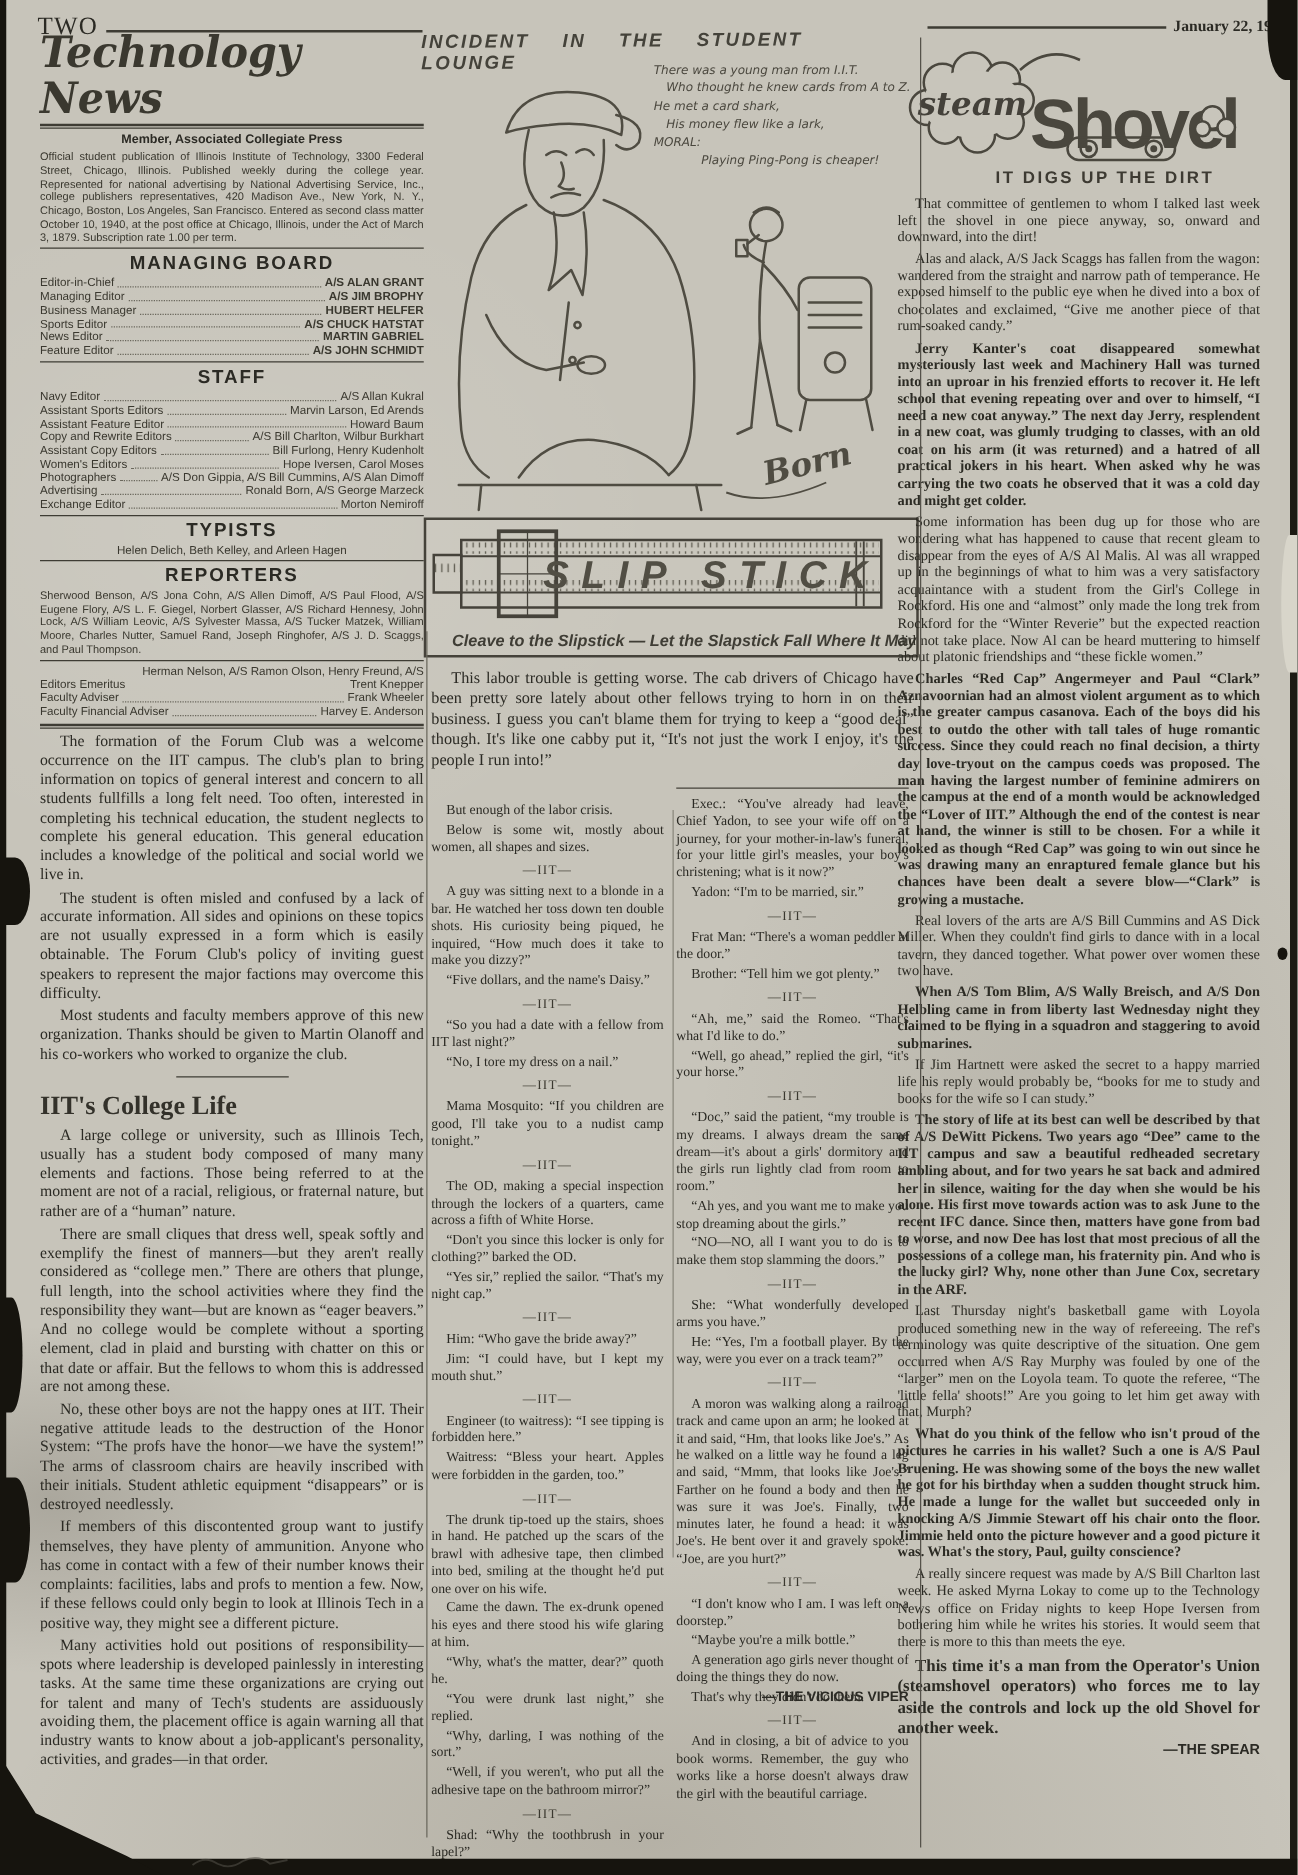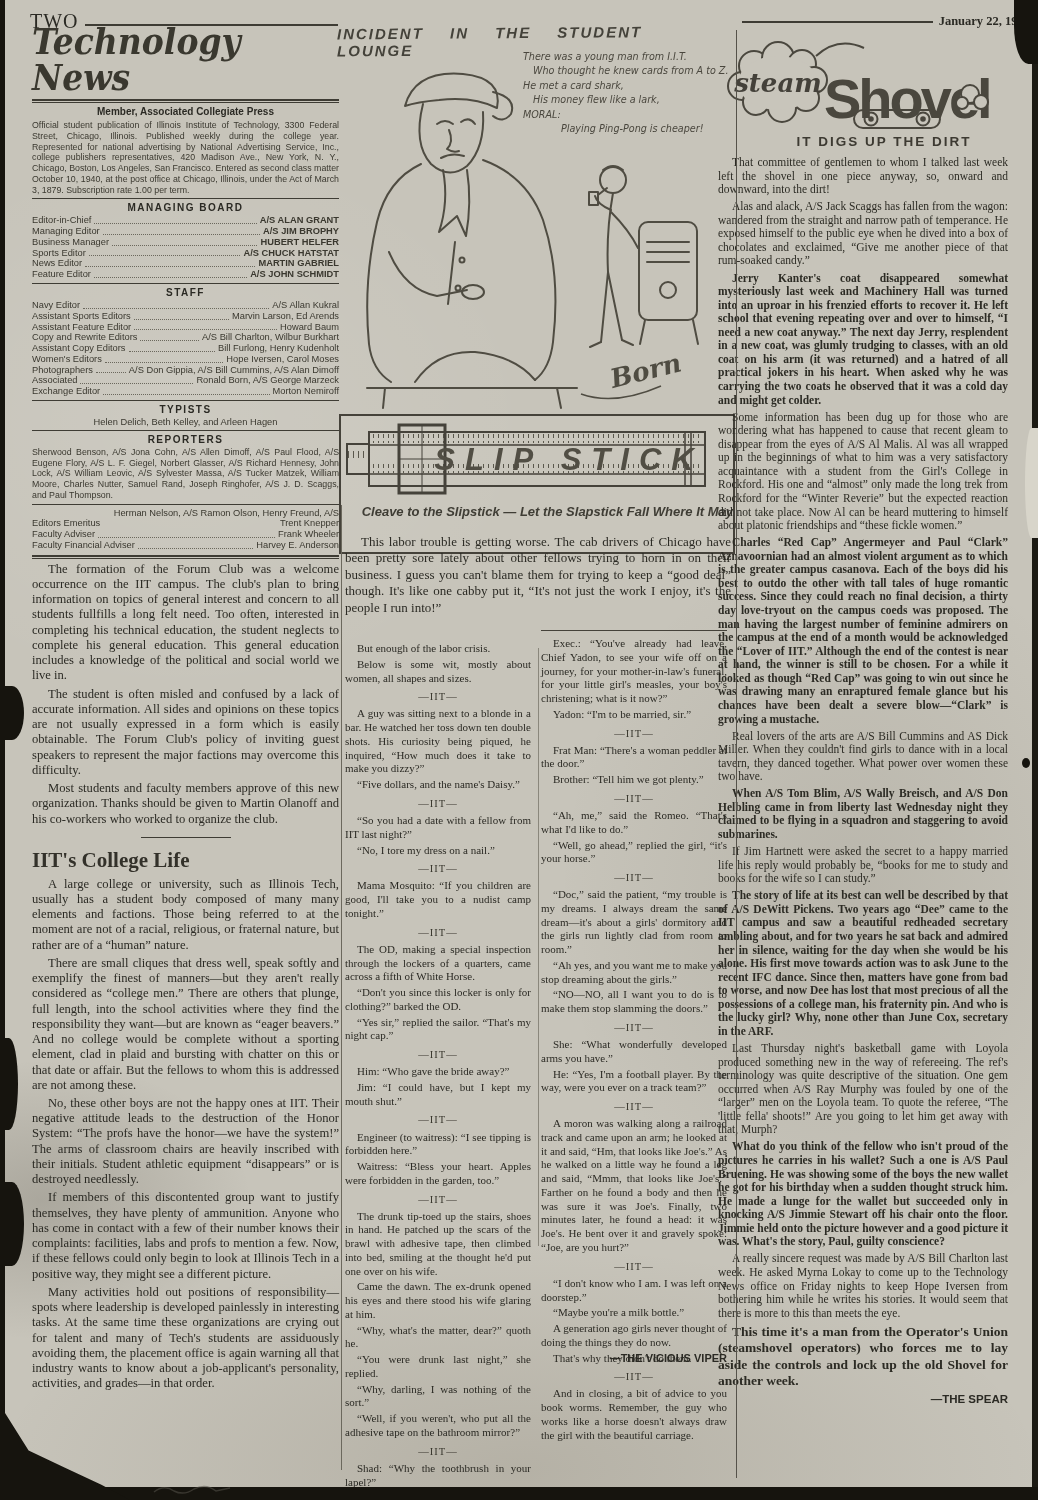--- a/index.html
+++ b/index.html
@@ -23,42 +23,42 @@
   .hdr-right .hrule{margin-right:6px;}
 
   
   .left-col{position:absolute;left:32px;top:26px;width:307px;}
   .np-title{font-style:italic;font-weight:bold;font-size:33px;letter-spacing:0px;line-height:1.05;
     font-family:"DejaVu Serif", serif;color:#3a382f;transform:scaleY(1.05);}
   .dblrule{border-top:2px solid #3e3c34;border-bottom:1px solid #3e3c34;height:4px;margin:4px 0 3px;}
   .rule1{border-top:1.5px solid #3e3c34;margin:3px 0;}
   .member{font-family:"Liberation Sans", sans-serif;font-weight:bold;font-size:10px;text-align:center;margin:2px 0 3px;}
   .pubinfo{font-family:"Liberation Sans", sans-serif;font-size:8.8px;line-height:1.22;text-align:justify;color:#3a382f;}
-  .sect-head{font-family:"Liberation Sans", sans-serif;font-weight:bold;font-size:10px;text-align:center;letter-spacing:1.5px;margin:3px 0 2px;}
+  .sect-head{font-family:"Liberation Sans", sans-serif;font-weight:bold;font-size:15px;text-align:center;letter-spacing:1.5px;margin:3px 0 2px;}
   .mrow{display:flex;font-family:"Liberation Sans", sans-serif;font-size:9.3px;line-height:1.16;align-items:flex-end;color:#3a382f;}
   .mrow .role{white-space:nowrap;}
   .mrow .lead{flex:1;border-bottom:1px dotted #6b685d;margin:0 3px 2px;}
   .mrow .name{white-space:nowrap;text-align:right;}
   .mb .name{font-weight:bold;}
   .mrow.wrap .name{white-space:normal;}
   .names-line{font-family:"Liberation Sans", sans-serif;font-size:9.3px;text-align:center;color:#3a382f;}
   .article h2{font-size:21px;margin:10px 0 4px;font-weight:bold;color:#33312a;}
   .article p{font-size:12.6px;line-height:1.21;text-align:justify;text-indent:16px;margin:0 0 3px;}
   .art-div{width:90px;border-top:1.5px solid #3e3c34;margin:10px auto 2px;}
 
   
   .middle{position:absolute;left:345px;top:0;width:388px;height:1500px;}
   .cartoon-title{position:absolute;left:-8px;top:24px;width:400px;font-family:"Liberation Sans", sans-serif;
     font-style:italic;font-weight:bold;font-size:15px;letter-spacing:2px;word-spacing:20px;color:#44423a;transform:rotate(-0.4deg);}
   .limerick{position:absolute;left:178px;top:50px;width:212px;font-family:"DejaVu Sans", sans-serif;
     font-style:italic;font-size:9.6px;line-height:1.5;color:#4a473e;}
   .limerick .in1{padding-left:10px;}
   .limerick .in2{padding-left:38px;}
   .cartoon-art{position:absolute;left:0px;top:50px;}
-  .banner{position:absolute;left:-6px;top:414px;width:396px;height:140px;border:2px solid #45423a;padding-top:4px;background:rgba(255,255,255,0.04);}
+  .banner{position:absolute;left:-6px;top:414px;width:396px;height:112px;border:2px solid #45423a;padding-top:4px;background:rgba(255,255,255,0.04);}
   .banner-tag{font-family:"Liberation Sans", sans-serif;font-weight:bold;font-style:italic;font-size:13px;text-align:right;color:#3f3d35;margin-top:2px;}
   .ss-intro{position:absolute;left:0;top:534px;width:386px;font-size:13px;line-height:1.26;text-align:justify;text-indent:16px;}
   .jcol{position:absolute;width:186px;font-size:11px;line-height:1.25;}
   .jcol p{margin:0 0 2px;text-indent:12px;text-align:justify;}
   .jcol p.iit-div{text-align:center;text-indent:0;font-size:10.5px;letter-spacing:1px;margin:5px 0 4px;color:#3a382f;}
   .ss-left{left:0;top:642px;}
   .ss-right{left:196px;top:630px;border-top:1.5px solid #45423a;padding-top:6px;}
   .viper-sig{text-align:right;font-weight:bold;font-size:11px;margin-top:4px;font-family:"Liberation Sans", sans-serif;}
 
   
@@ -175,21 +175,21 @@
           <span class="role">Women's Editors</span>
           <span class="lead"></span>
           <span class="name">Hope Iversen, Carol Moses</span>
         </div>
       <div class="mrow">
           <span class="role">Photographers</span>
           <span class="lead"></span>
           <span class="name">A/S Don Gippia, A/S Bill Cummins, A/S Alan Dimoff</span>
         </div>
       <div class="mrow">
-          <span class="role">Associated</span>
+          <span class="role">Advertising</span>
           <span class="lead"></span>
           <span class="name">Ronald Born, A/S George Marzeck</span>
         </div>
       <div class="mrow">
           <span class="role">Exchange Editor</span>
           <span class="lead"></span>
           <span class="name">Morton Nemiroff</span>
         </div>
     </div>
     <div class="rule1"></div>

